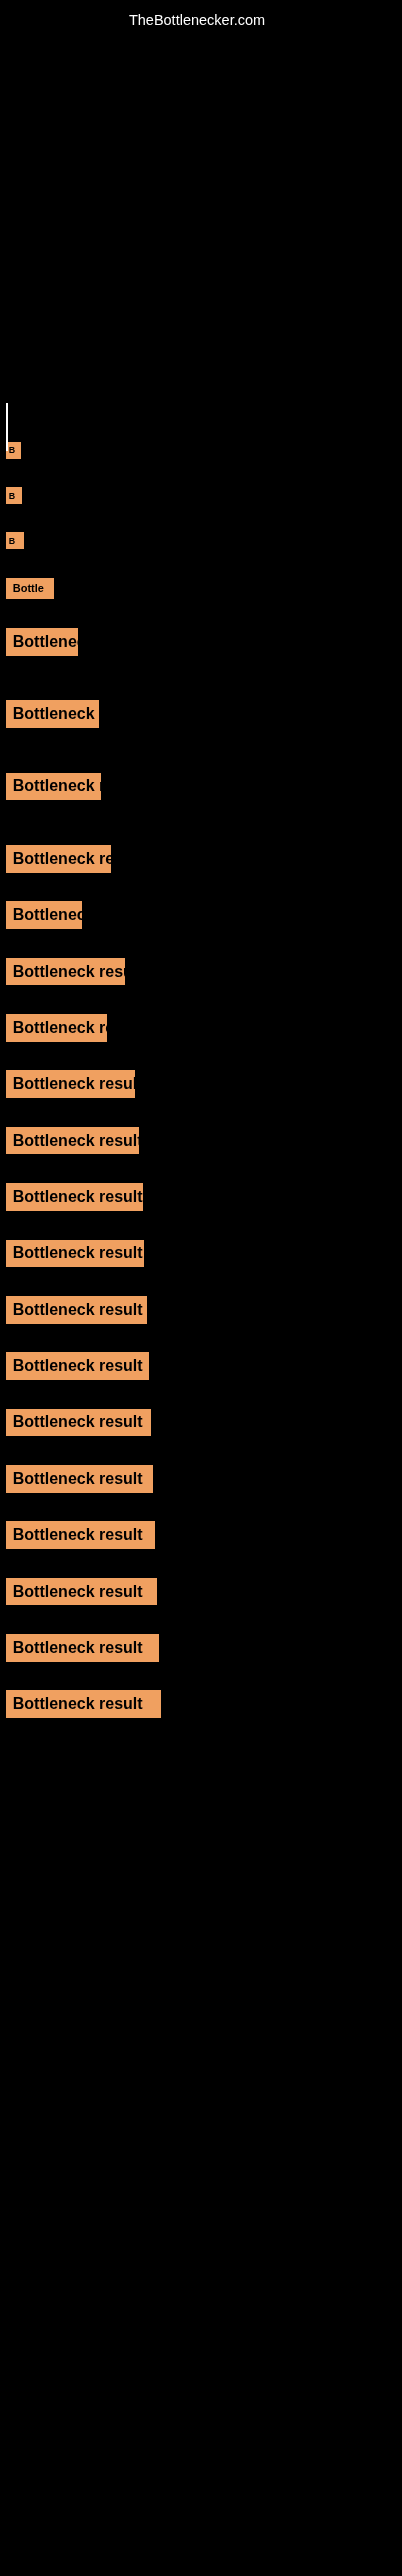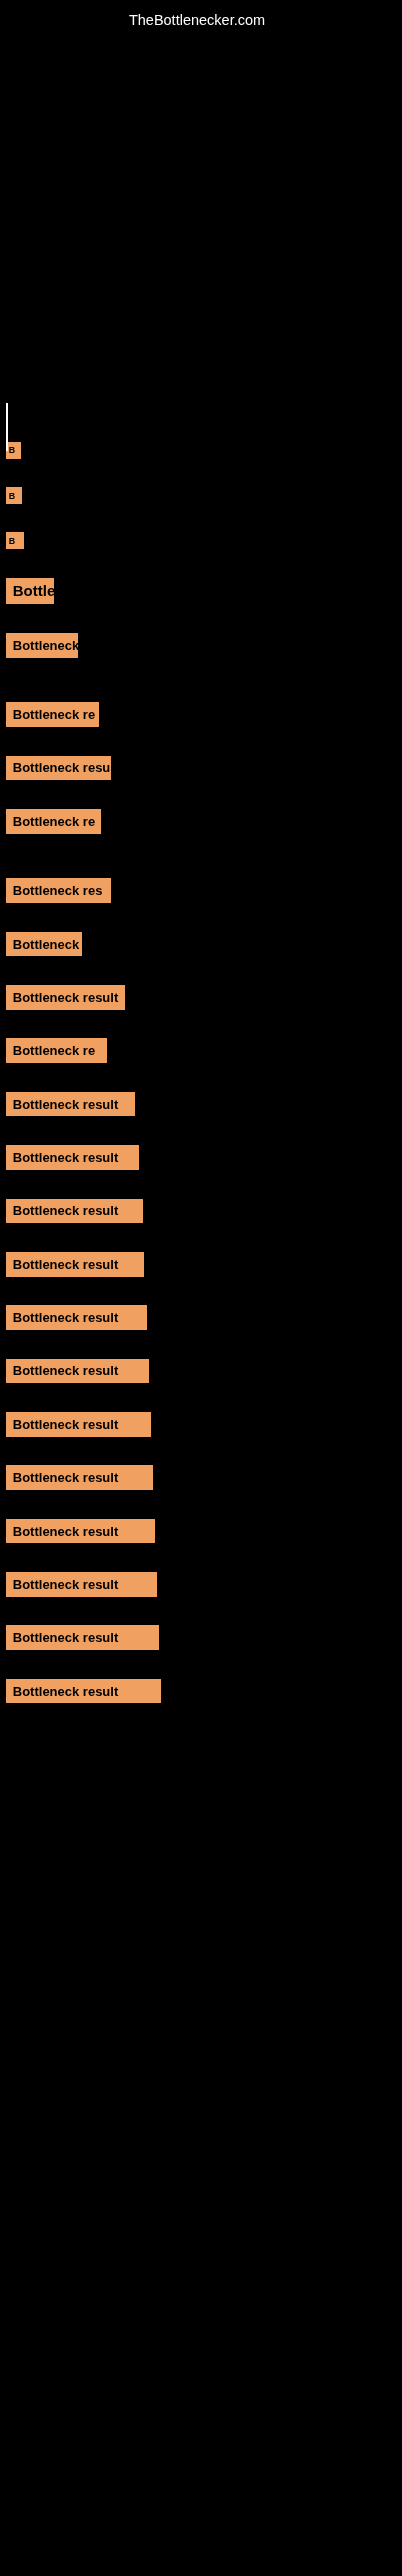--- a/index.html
+++ b/index.html
@@ -31,32 +31,32 @@
     .bottleneck-item {
       display: flex;
       align-items: center;
       margin-bottom: 6.4px;
       padding: 3.2px 0;
     }
 
     .bottleneck-label {
       background-color: #f0a060;
       color: #000000;
-      font-size: 13px;
+      font-size: 16px;
       font-weight: bold;
       padding: 4.8px 6.4px;
       display: inline-block;
       white-space: nowrap;
     }
 
     
     .item-1 .bottleneck-label { width: 14.5px; font-size: 8.9px; padding: 3.2px 2.4px; }
     .item-2 .bottleneck-label { width: 16px; font-size: 8.9px; padding: 3.2px 2.4px; }
     .item-3 .bottleneck-label { width: 17.7px; font-size: 8.9px; padding: 3.2px 2.4px; }
-    .item-4 .bottleneck-label { width: 48px; font-size: 15px; }
+    .item-4 .bottleneck-label { width: 48px; font-size: 11px; }
     .item-5 .bottleneck-label { width: 72px; }
     .item-6 .bottleneck-label { width: 63px; }
     .item-7 .bottleneck-label { width: 93px; }
     .item-8 .bottleneck-label { width: 105px; }
     .item-9 .bottleneck-label { width: 95px; }
     .item-10 .bottleneck-label { width: 105px; margin-top: 16px; }
     .item-11 .bottleneck-label { width: 76px; }
     .item-12 .bottleneck-label { width: 119px; }
     .item-13 .bottleneck-label { width: 101px; }
     .item-14 .bottleneck-label { width: 129px; }
@@ -118,23 +118,20 @@
       <div class="spacer"></div>
       <div class="bottleneck-item item-5">
         <span class="bottleneck-label">Bottleneck</span>
       </div>
       <div class="spacer"></div>
       <div class="spacer"></div>
       <div class="bottleneck-item item-7">
         <span class="bottleneck-label">Bottleneck re</span>
       </div>
       <div class="spacer"></div>
-      <div class="bottleneck-item item-8">
-        <span class="bottleneck-label">Bottleneck resu</span>
-      </div>
       <div class="spacer"></div>
       <div class="bottleneck-item item-9">
         <span class="bottleneck-label">Bottleneck re</span>
       </div>
       <div class="spacer"></div>
       <div class="bottleneck-item item-10">
         <span class="bottleneck-label">Bottleneck res</span>
       </div>
       <div class="spacer"></div>
       <div class="bottleneck-item item-11">

